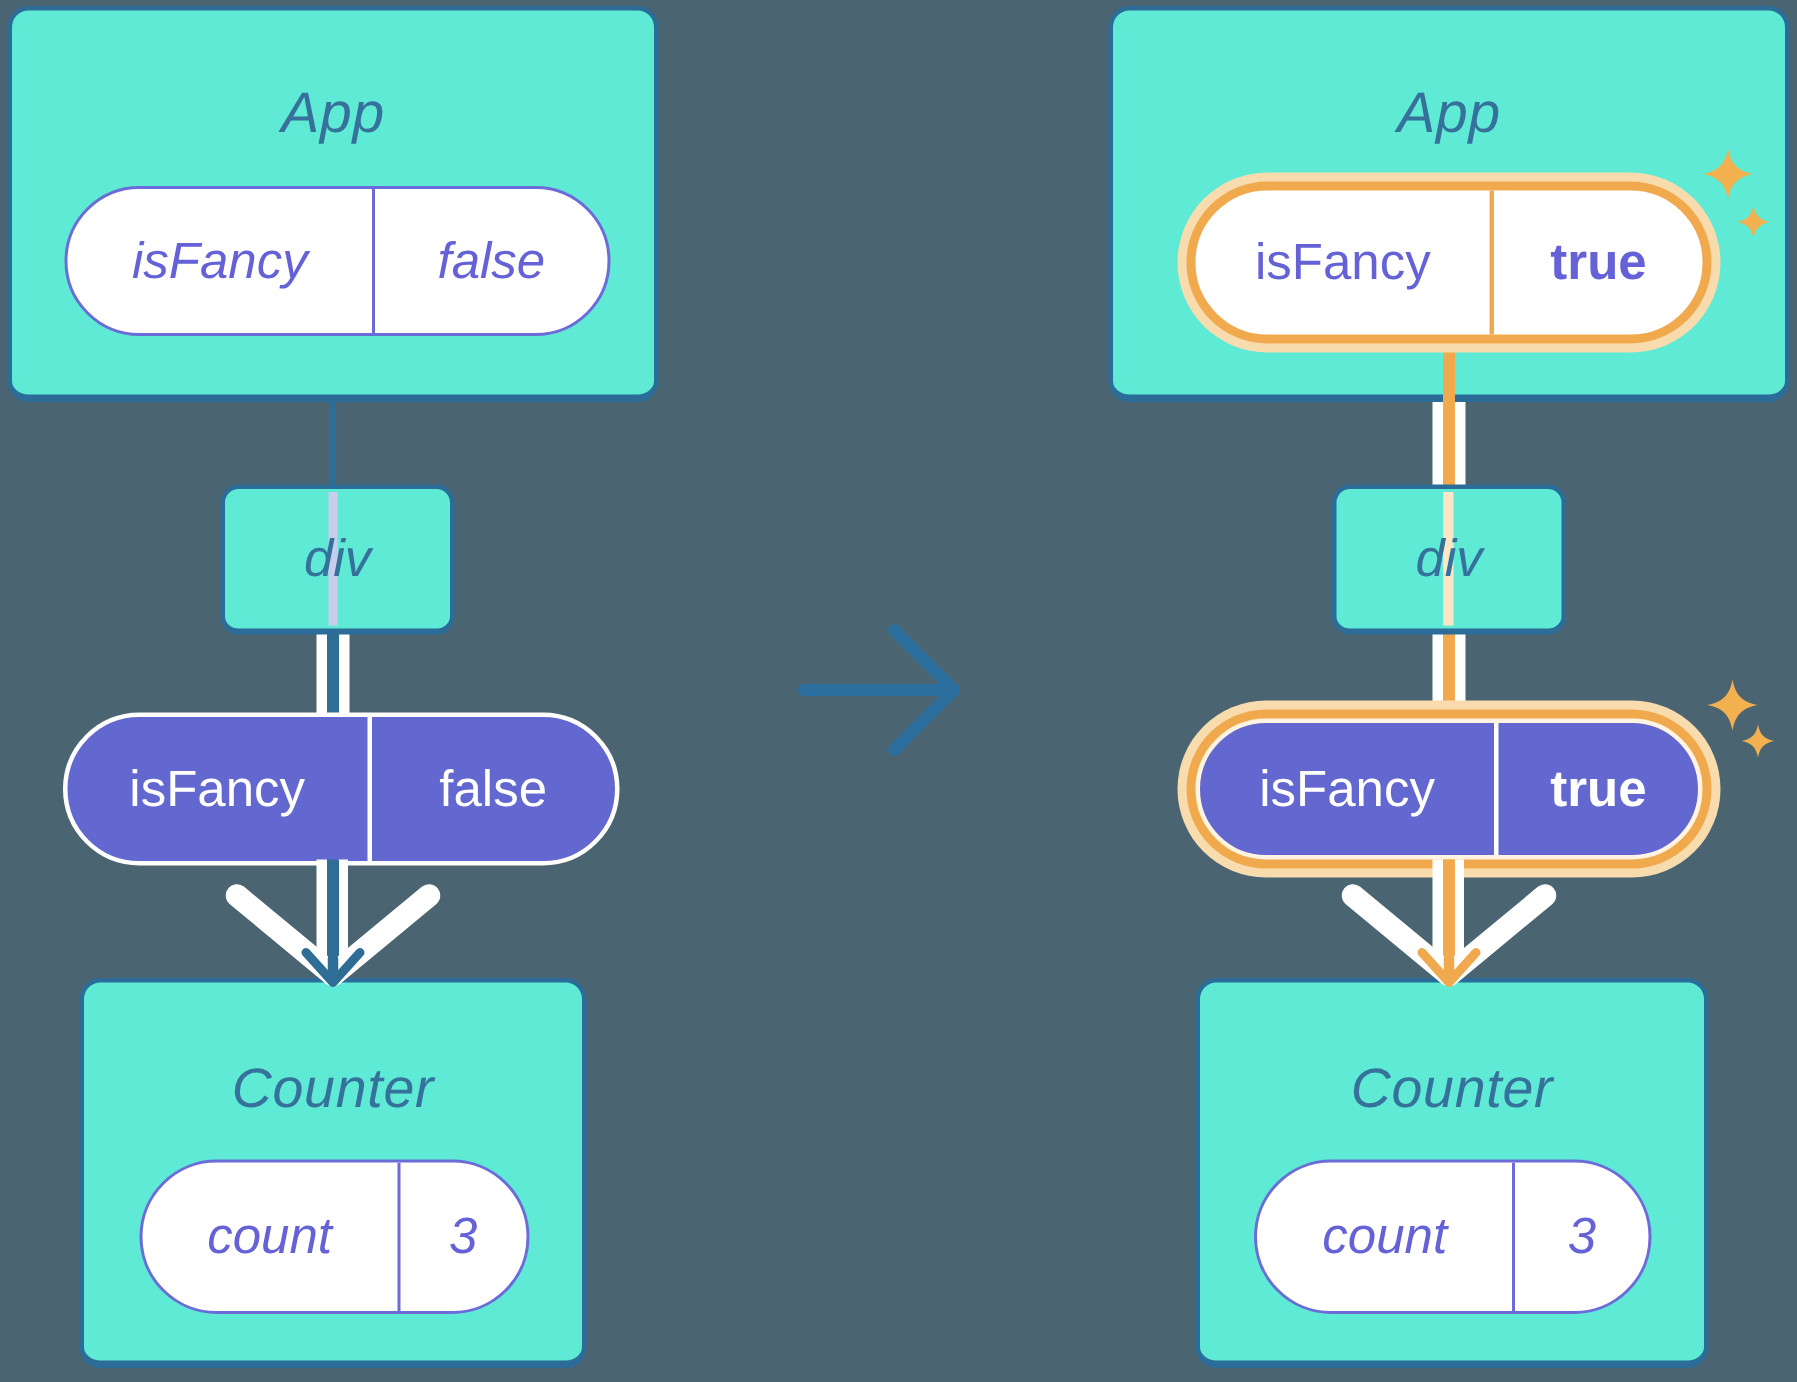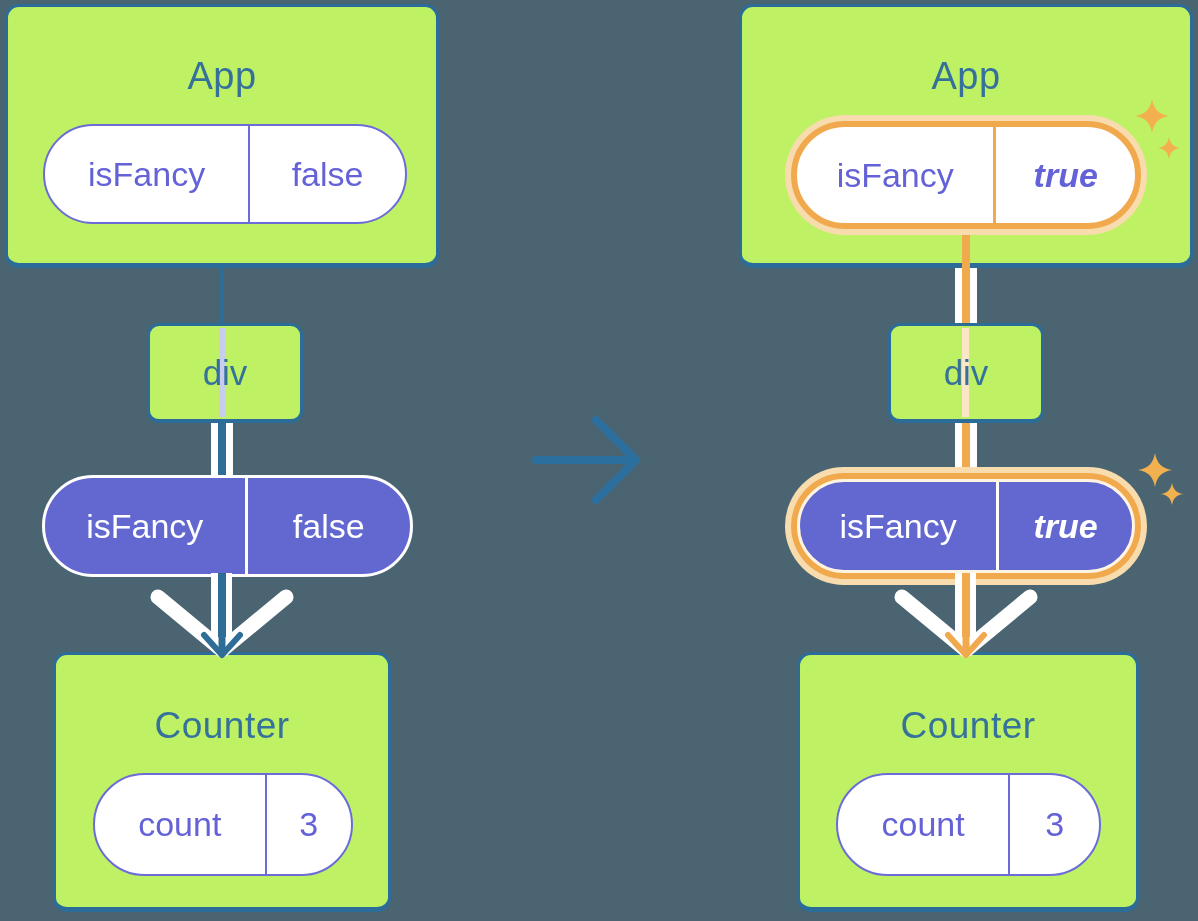--- a/index.html
+++ b/index.html
@@ -12,25 +12,26 @@
     position:relative;
     width:1198px;height:921px;
     background:#4a6571;
     overflow:hidden;
   }
   *{box-sizing:border-box;}
 
   
   .comp-box{
     position:absolute;
-    background:#bef264;
+    background:#5eead4;
     border:3px solid #2b6d98;
     border-bottom-width:5px;
     border-radius:14px;
     z-index:3;
+    font-style:italic;
   }
   .comp-title{
     position:absolute;
     left:0;right:0;
     text-align:center;
     color:#35719a;
     font-size:38px;
     font-weight:500;
     letter-spacing:.5px;
   }
@@ -67,21 +68,21 @@
     color:#6462d6;
   }
   .pill-fancy-light .cell-l{border-right:3px solid #f1a94e;}
   .pill-fancy-dark{
     background:#6268cf;
     border:3px solid #fff4e1;
     box-shadow:0 0 0 6px #f1a94e, 0 0 0 12px #f8dcae;
     color:#ffffff;
   }
   .pill-fancy-dark .cell-l{border-right:3px solid #ffffff;}
-  .bold-val{font-weight:700;font-style:italic;}
+  .bold-val{font-weight:700;}
 
   
   .line-v{position:absolute;z-index:1;}
   .pipe{
     position:absolute;
     width:22px;
     z-index:2;
   }
   .pipe-teal{background:linear-gradient(to right,#ffffff 0 7px,#2e6e96 7px 15px,#ffffff 15px 22px);}
   .pipe-orange{background:linear-gradient(to right,#ffffff 0 7px,#f1a94e 7px 15px,#ffffff 15px 22px);}

